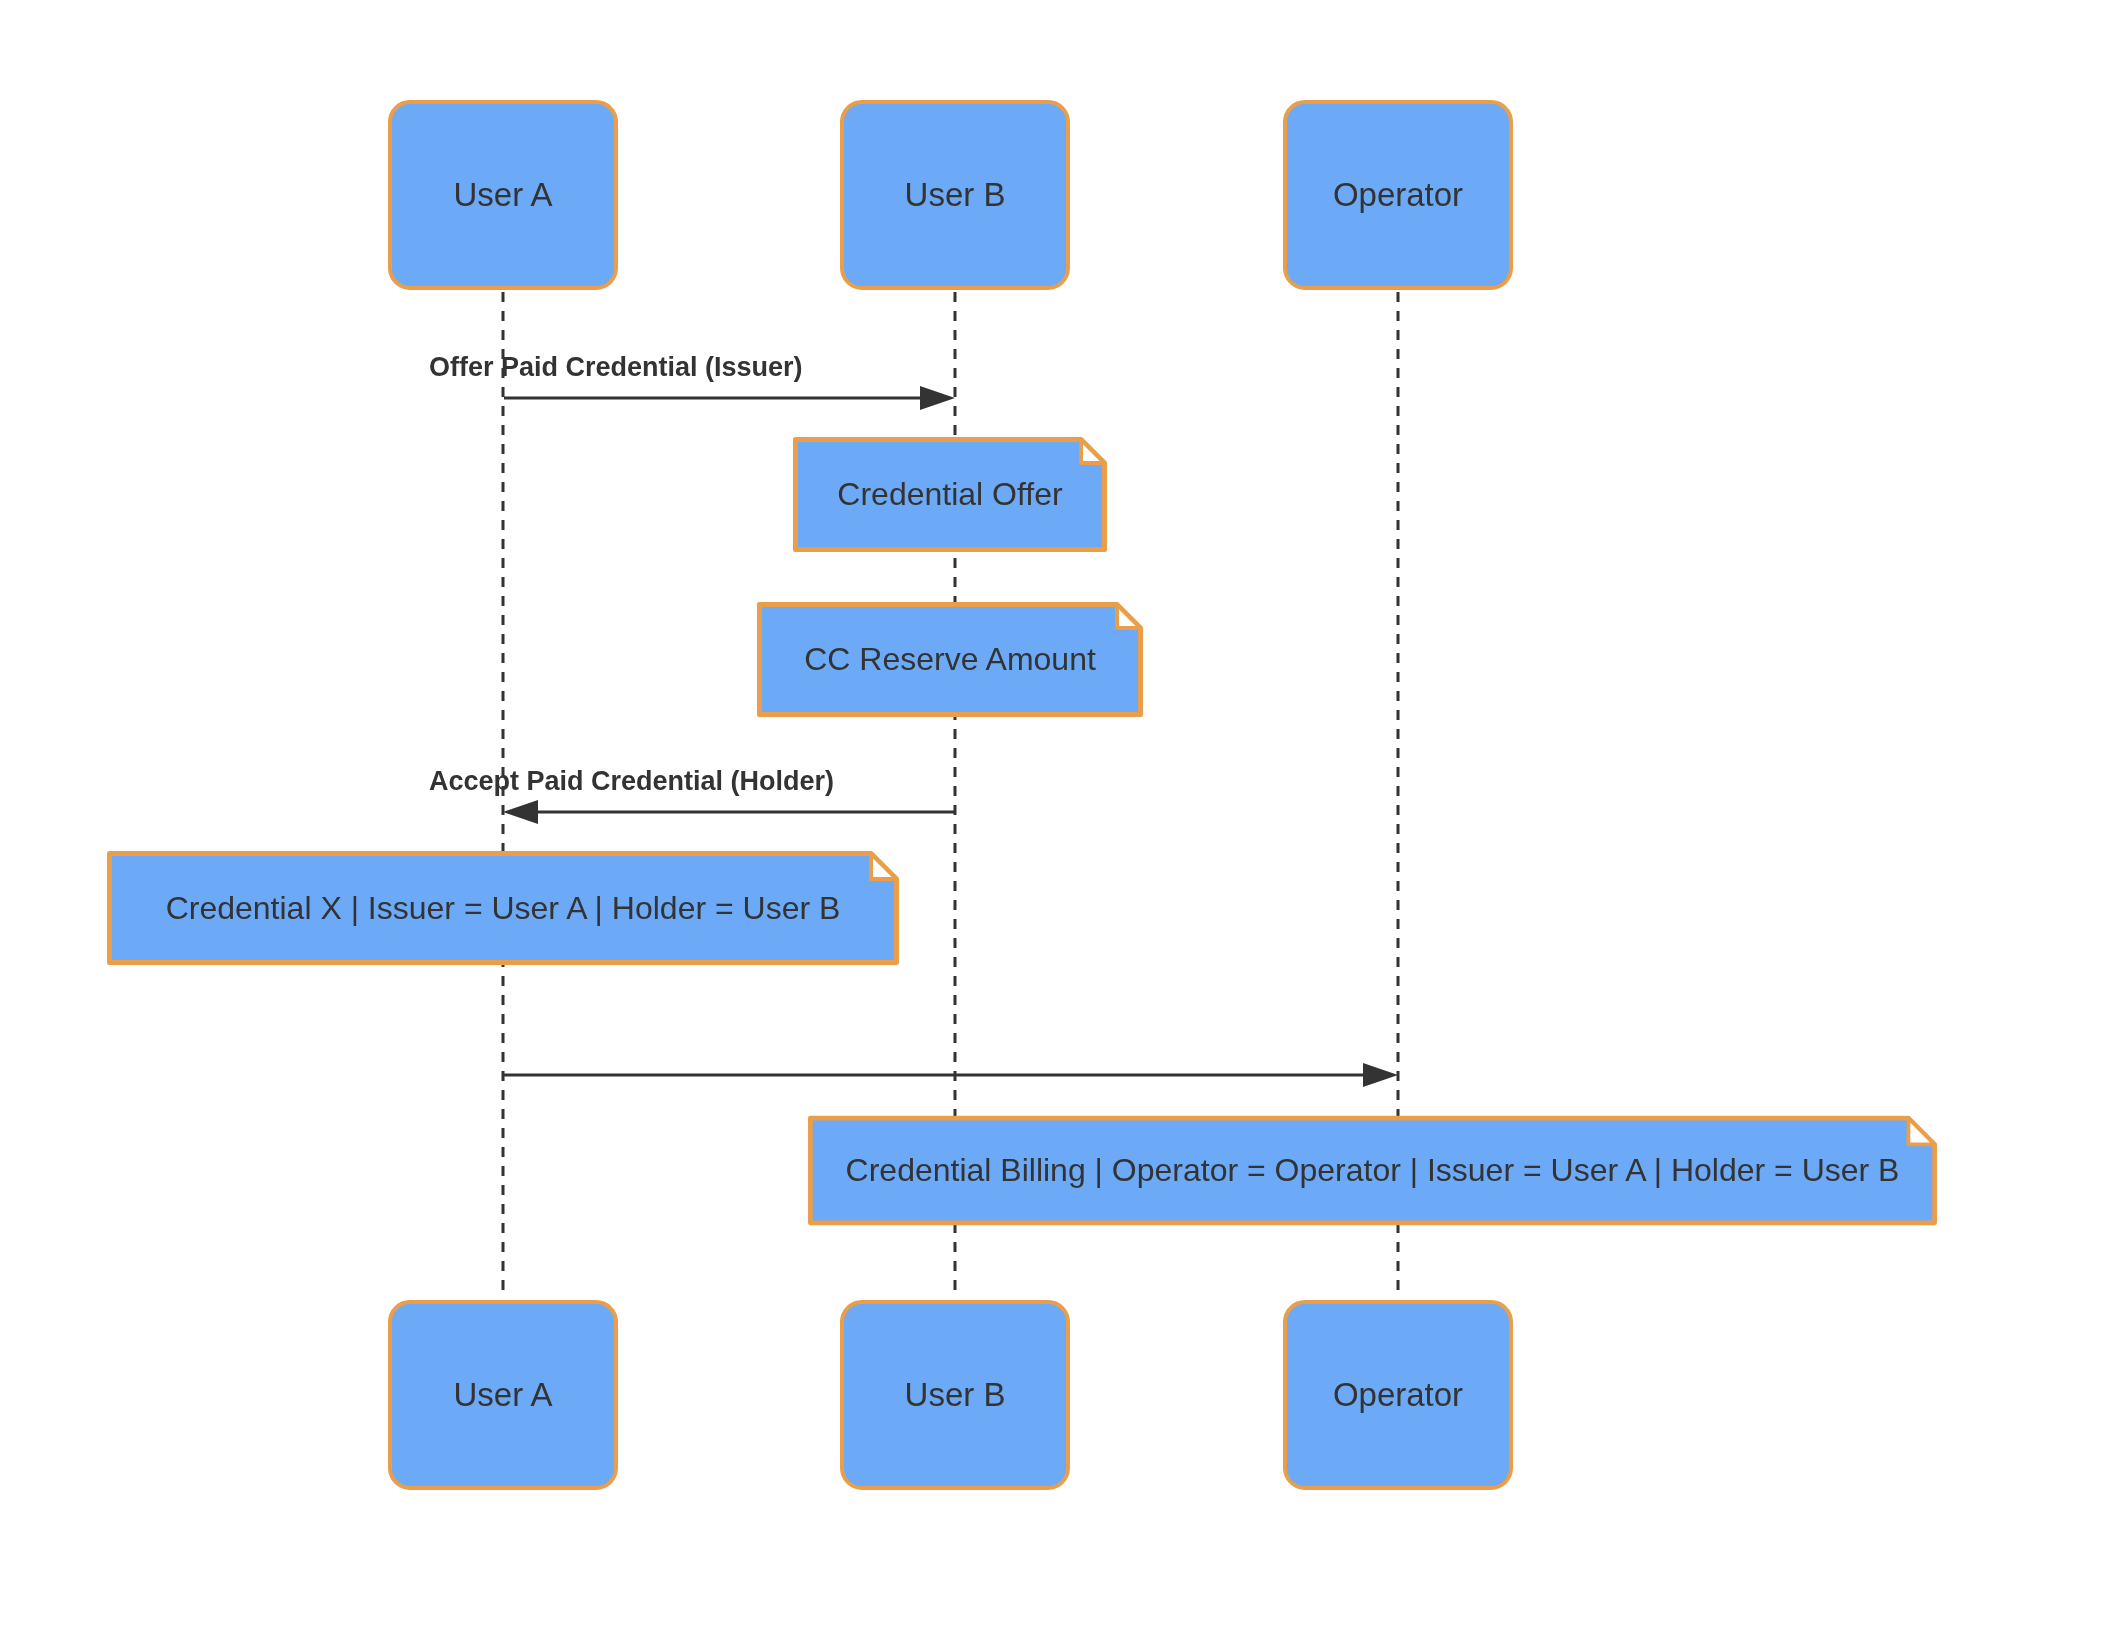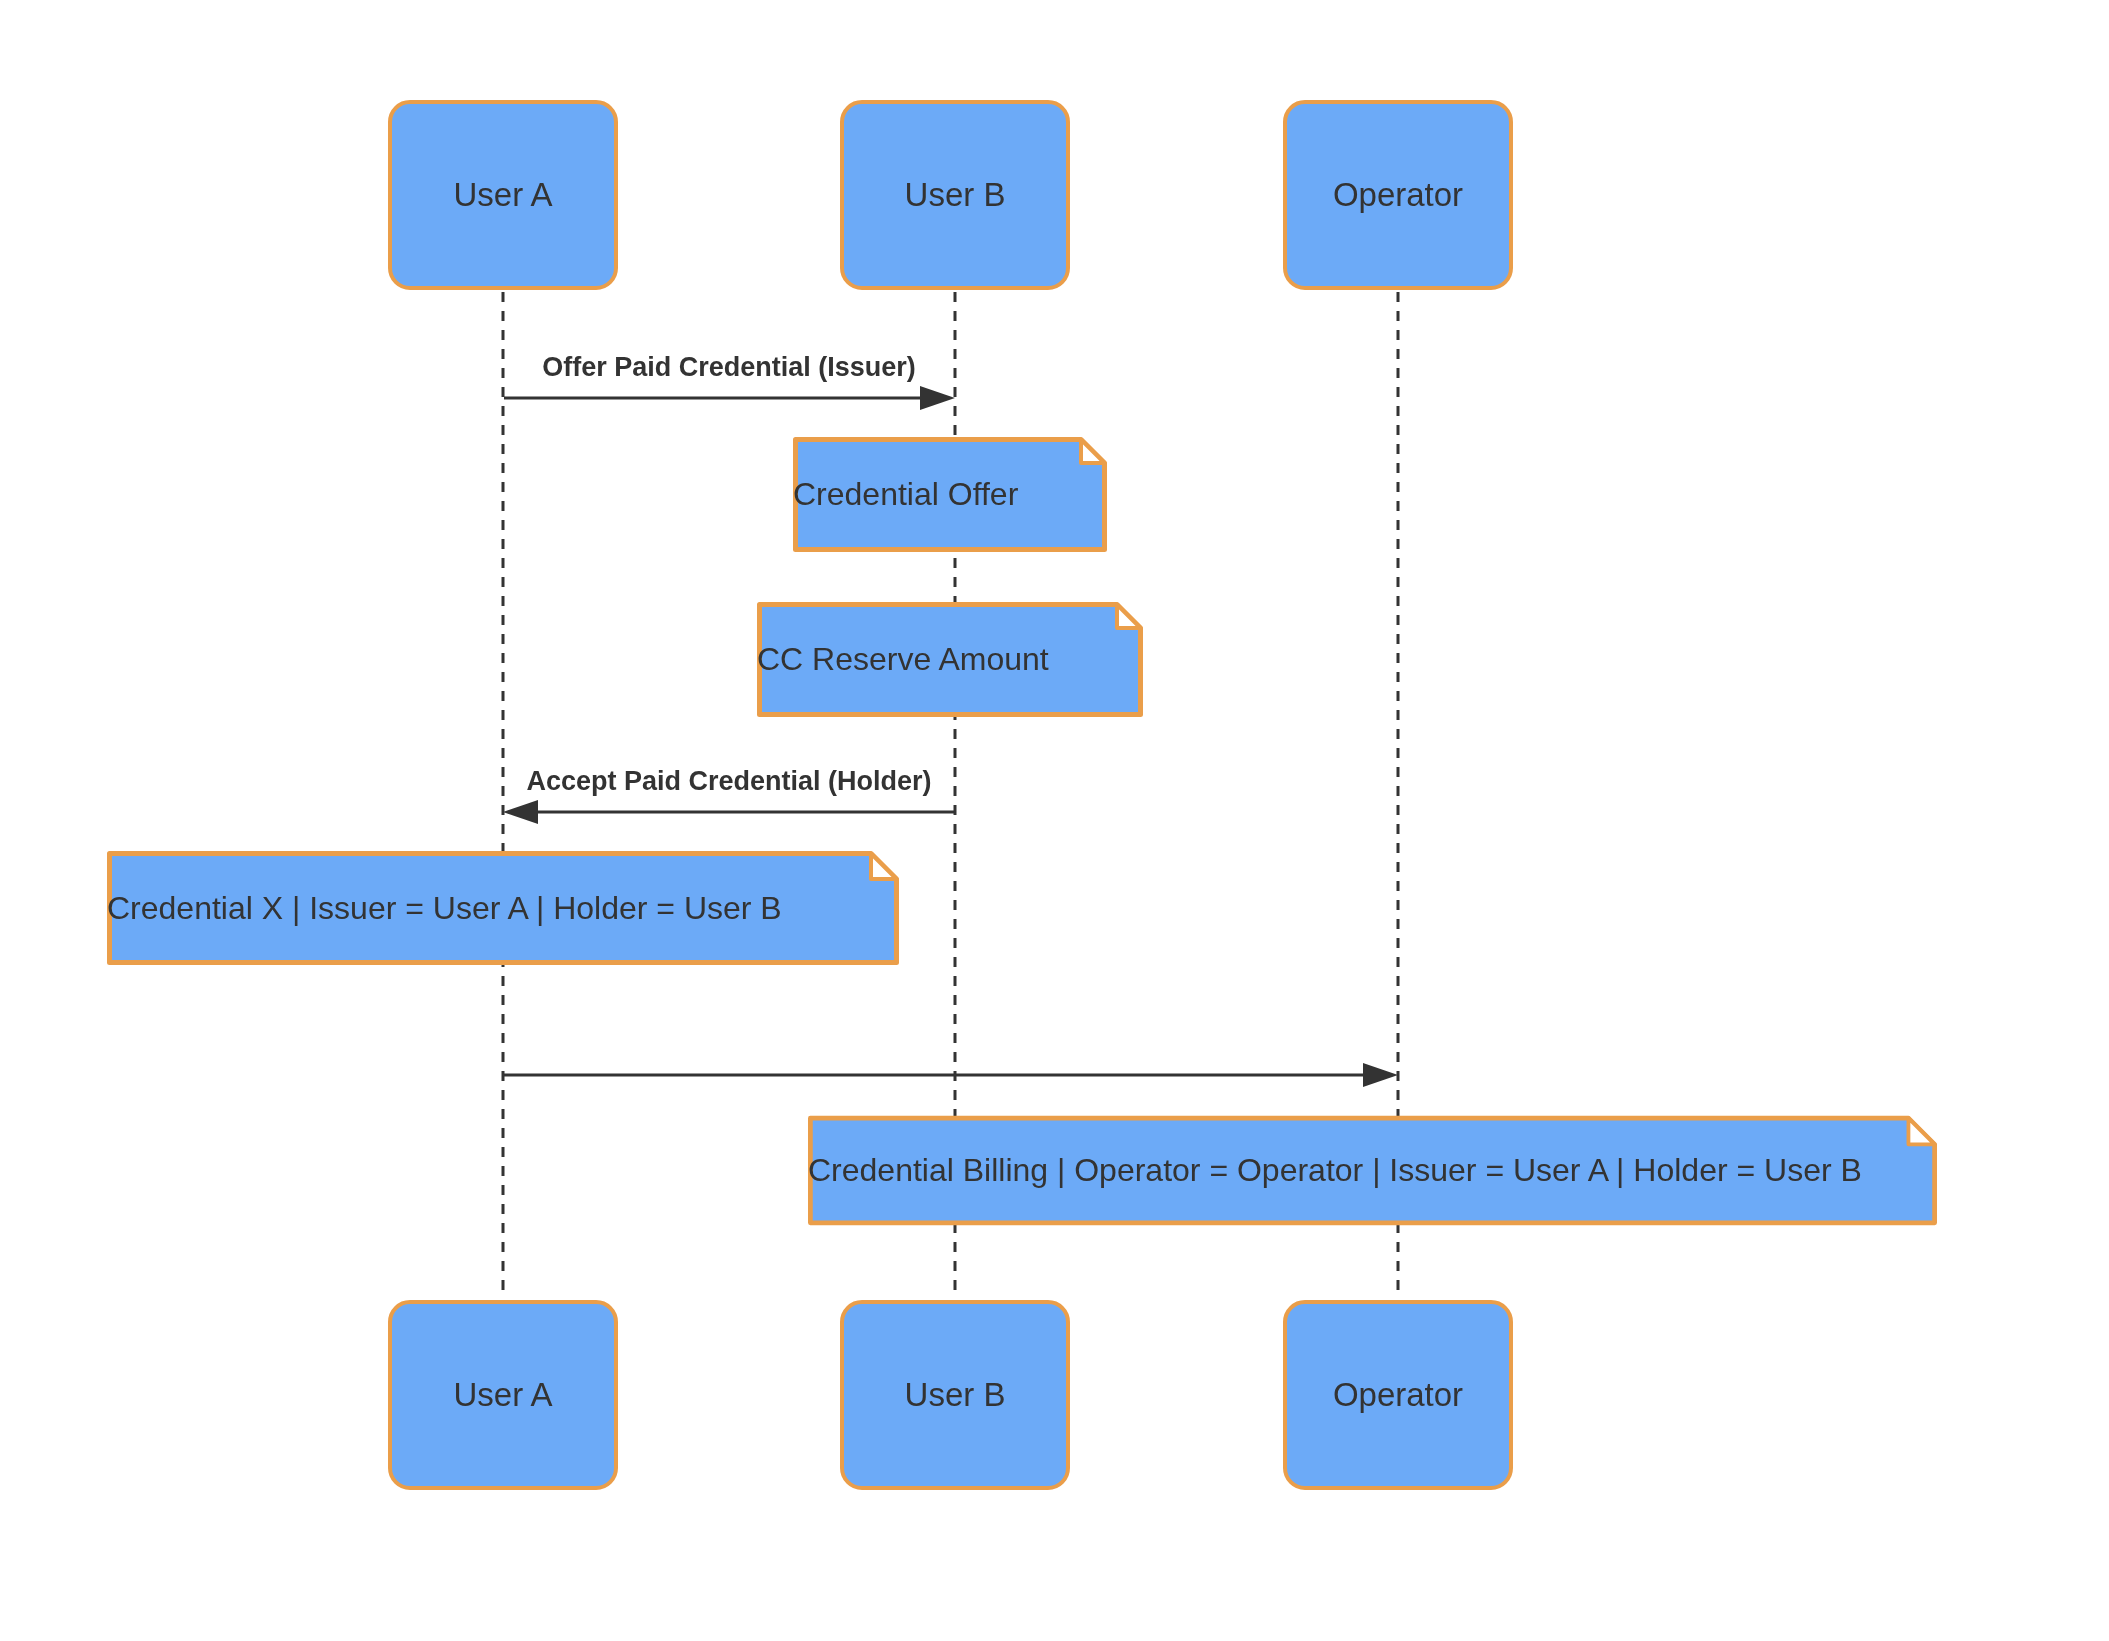--- a/index.html
+++ b/index.html
@@ -55,34 +55,34 @@
     z-index: 3;
   }
   .actor span {
     font-size: 33px;
     color: var(--text);
   }
 
   .msg-label {
     position: absolute;
     width: 600px;
-    text-align: center;
+    text-align: left;
     font-size: 27px;
     font-weight: bold;
     color: var(--text);
     z-index: 2;
     white-space: nowrap;
   }
 
   .note {
     position: absolute;
     z-index: 3;
     display: flex;
     align-items: center;
-    justify-content: flex-start;
+    justify-content: center;
   }
   .note svg {
     position: absolute;
     left: 0; top: 0;
     width: 100%; height: 100%;
     overflow: visible;
   }
   .note-main {
     fill: var(--shape-fill);
     stroke: var(--shape-border);

